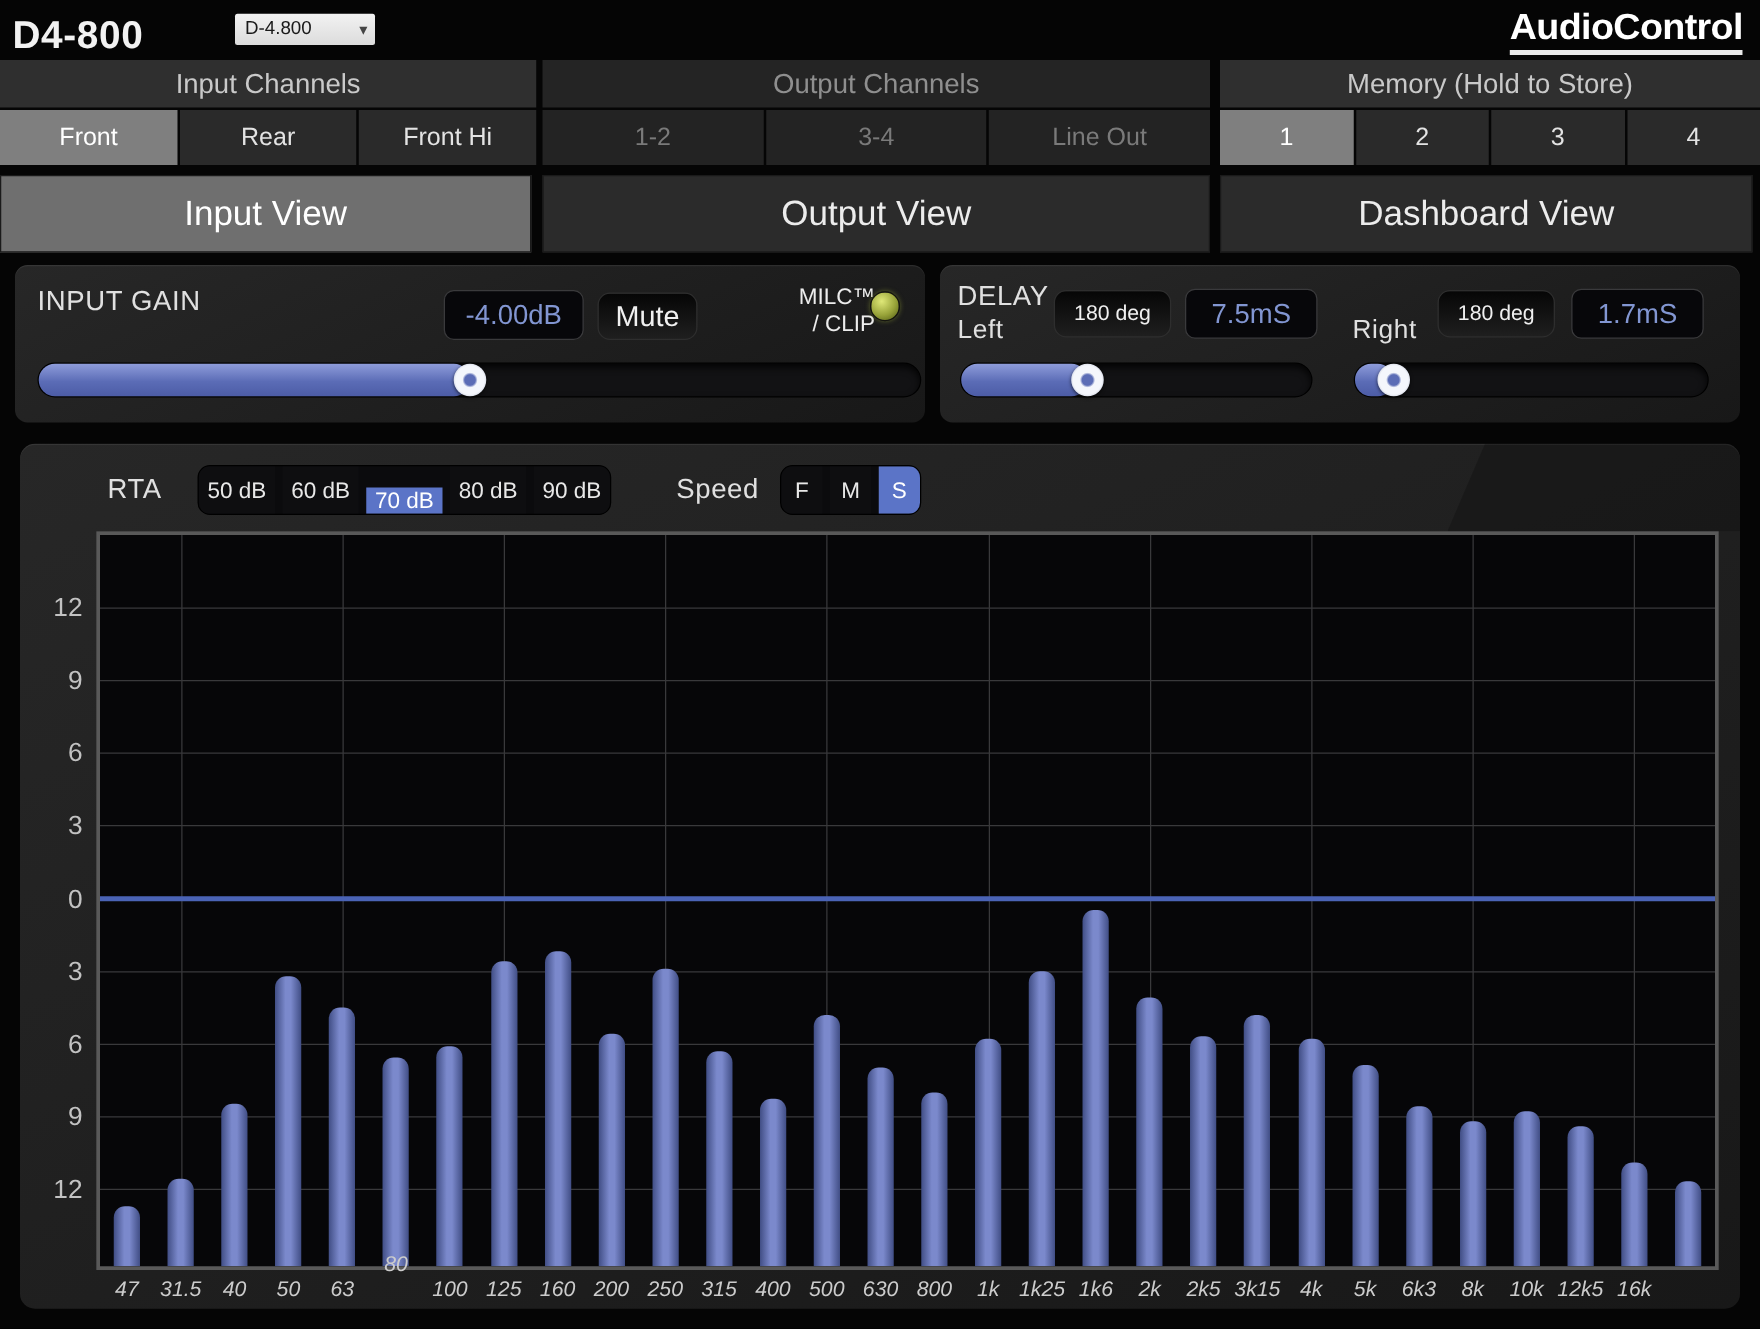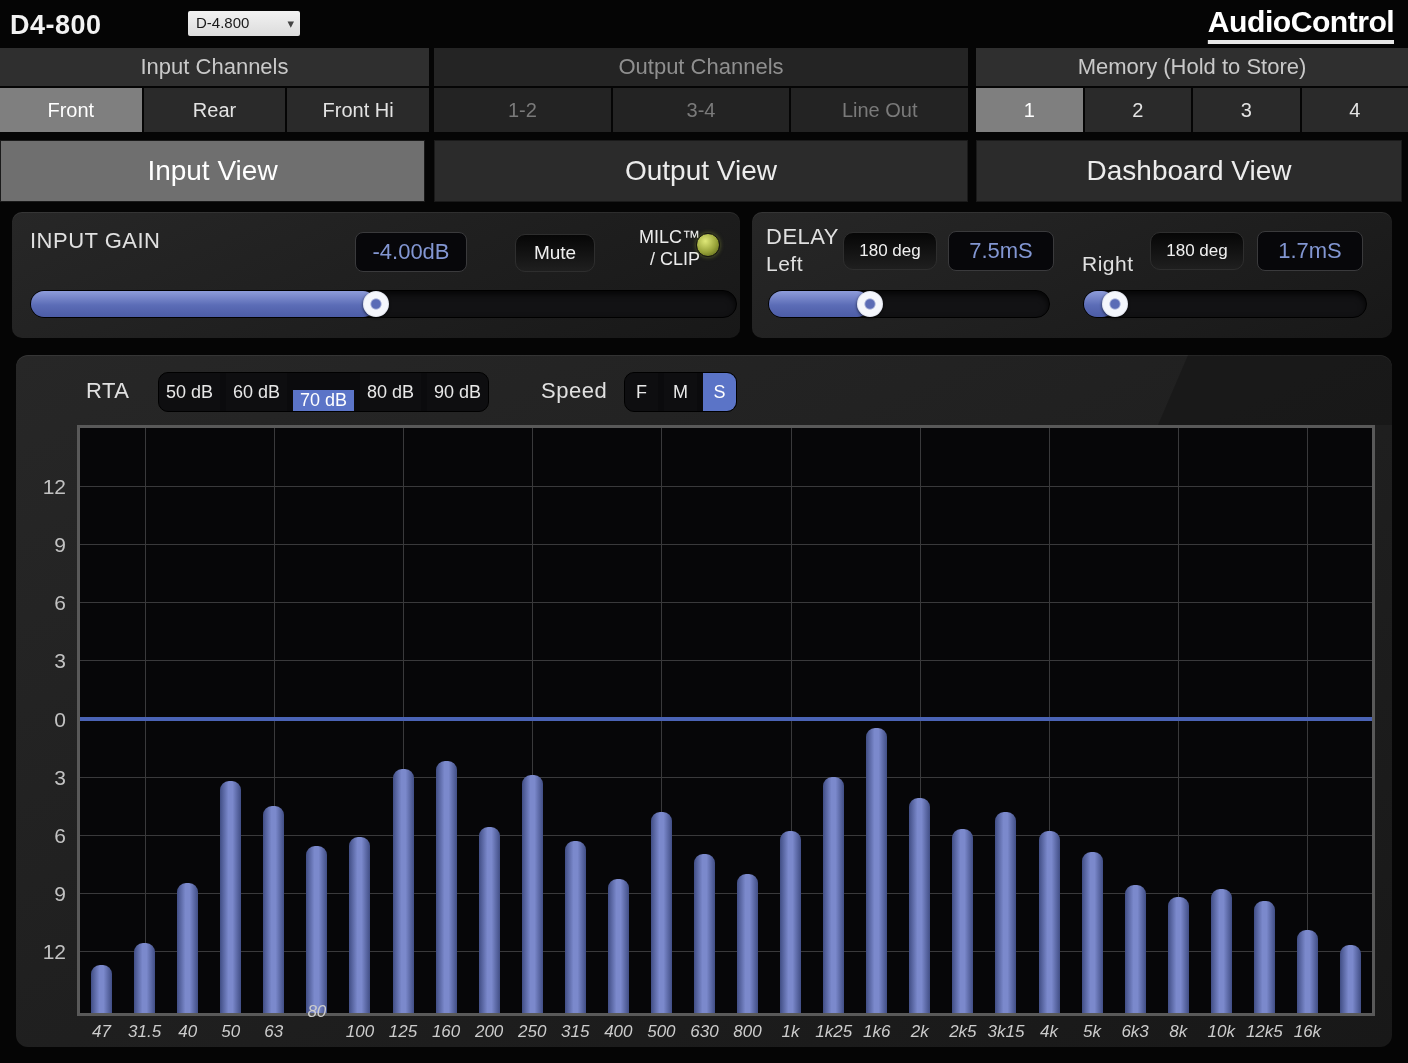--- a/index.html
+++ b/index.html
@@ -1,21 +1,21 @@
 <!DOCTYPE html>
 <html><head>
 <meta charset="utf-8">
 <style>
   html,body{margin:0;padding:0;background:#000;}
   .page{position:relative;width:1408px;height:1063px;background:#050505;overflow:hidden;
         font-family:"Liberation Sans",sans-serif;-webkit-font-smoothing:antialiased;}
   .abs{position:absolute;}
 
   
-  .app-title{left:10px;top:10px;color:#f2f2f2;font-size:27px;font-weight:bold;letter-spacing:0.5px;}
+  .app-title{left:10px;top:10px;color:#f2f2f2;font-size:31px;font-weight:bold;letter-spacing:0.5px;}
   .device-select{left:188px;top:11px;width:112px;height:25px;background:linear-gradient(#f2f2f2,#dcdcdc);
 romer    border:1px solid #8a8a8a;border-radius:2px;color:#1a1a1a;font-size:15px;line-height:24px;
     padding-left:8px;box-sizing:border-box;cursor:pointer;}
   .device-select .chev{position:absolute;right:6px;top:1px;color:#444;font-size:13px;}
   .logo{right:14px;top:6px;color:#fff;font-size:29px;font-weight:800;letter-spacing:-0.5px;
         border-bottom:4px solid #e8e8e8;padding-bottom:1px;transform:scaleX(1.04);transform-origin:right;}
 
   
   .group-header{height:38px;background:#2f2f2f;color:#c9c9c9;font-size:22px;display:flex;
                 align-items:center;justify-content:center;}
@@ -106,21 +106,21 @@
         <div class="chan-btn">3</div>
         <div class="chan-btn">4</div>
       </div>
   </div>
 
   <div id="tabs"></div>
 
   <div class="abs panel" style="left:12px;top:212px;width:728px;height:126px;">
     <div class="abs panel-label" style="left:18px;top:16px;font-size:22px;">INPUT GAIN</div>
     <div class="abs value-box" style="left:343px;top:20px;width:110px;height:38px;">-4.00dB</div>
-    <div class="abs pill" style="left:466px;top:22px;width:78px;height:36px;font-size:19px;margin-left:37px;">Mute</div>
+    <div class="abs pill" style="left:466px;top:22px;width:78px;height:36px;font-size:23px;">Mute</div>
     <div class="abs" style="left:560px;top:14px;width:128px;text-align:right;color:#ececec;font-size:18px;line-height:22px;">
       <div>MILC™</div>
       <div>/ CLIP</div>
     </div>
     <div class="abs led" style="left:684px;top:21px;"></div>
     <div class="abs slider" style="left:18px;top:78px;width:705px;">
       <div class="slider-fill" id="gain-fill" style="width: 49%;"></div>
       <div class="slider-thumb" id="gain-thumb" style="left: calc(49% - 13px);"></div>
     </div>
   </div>

